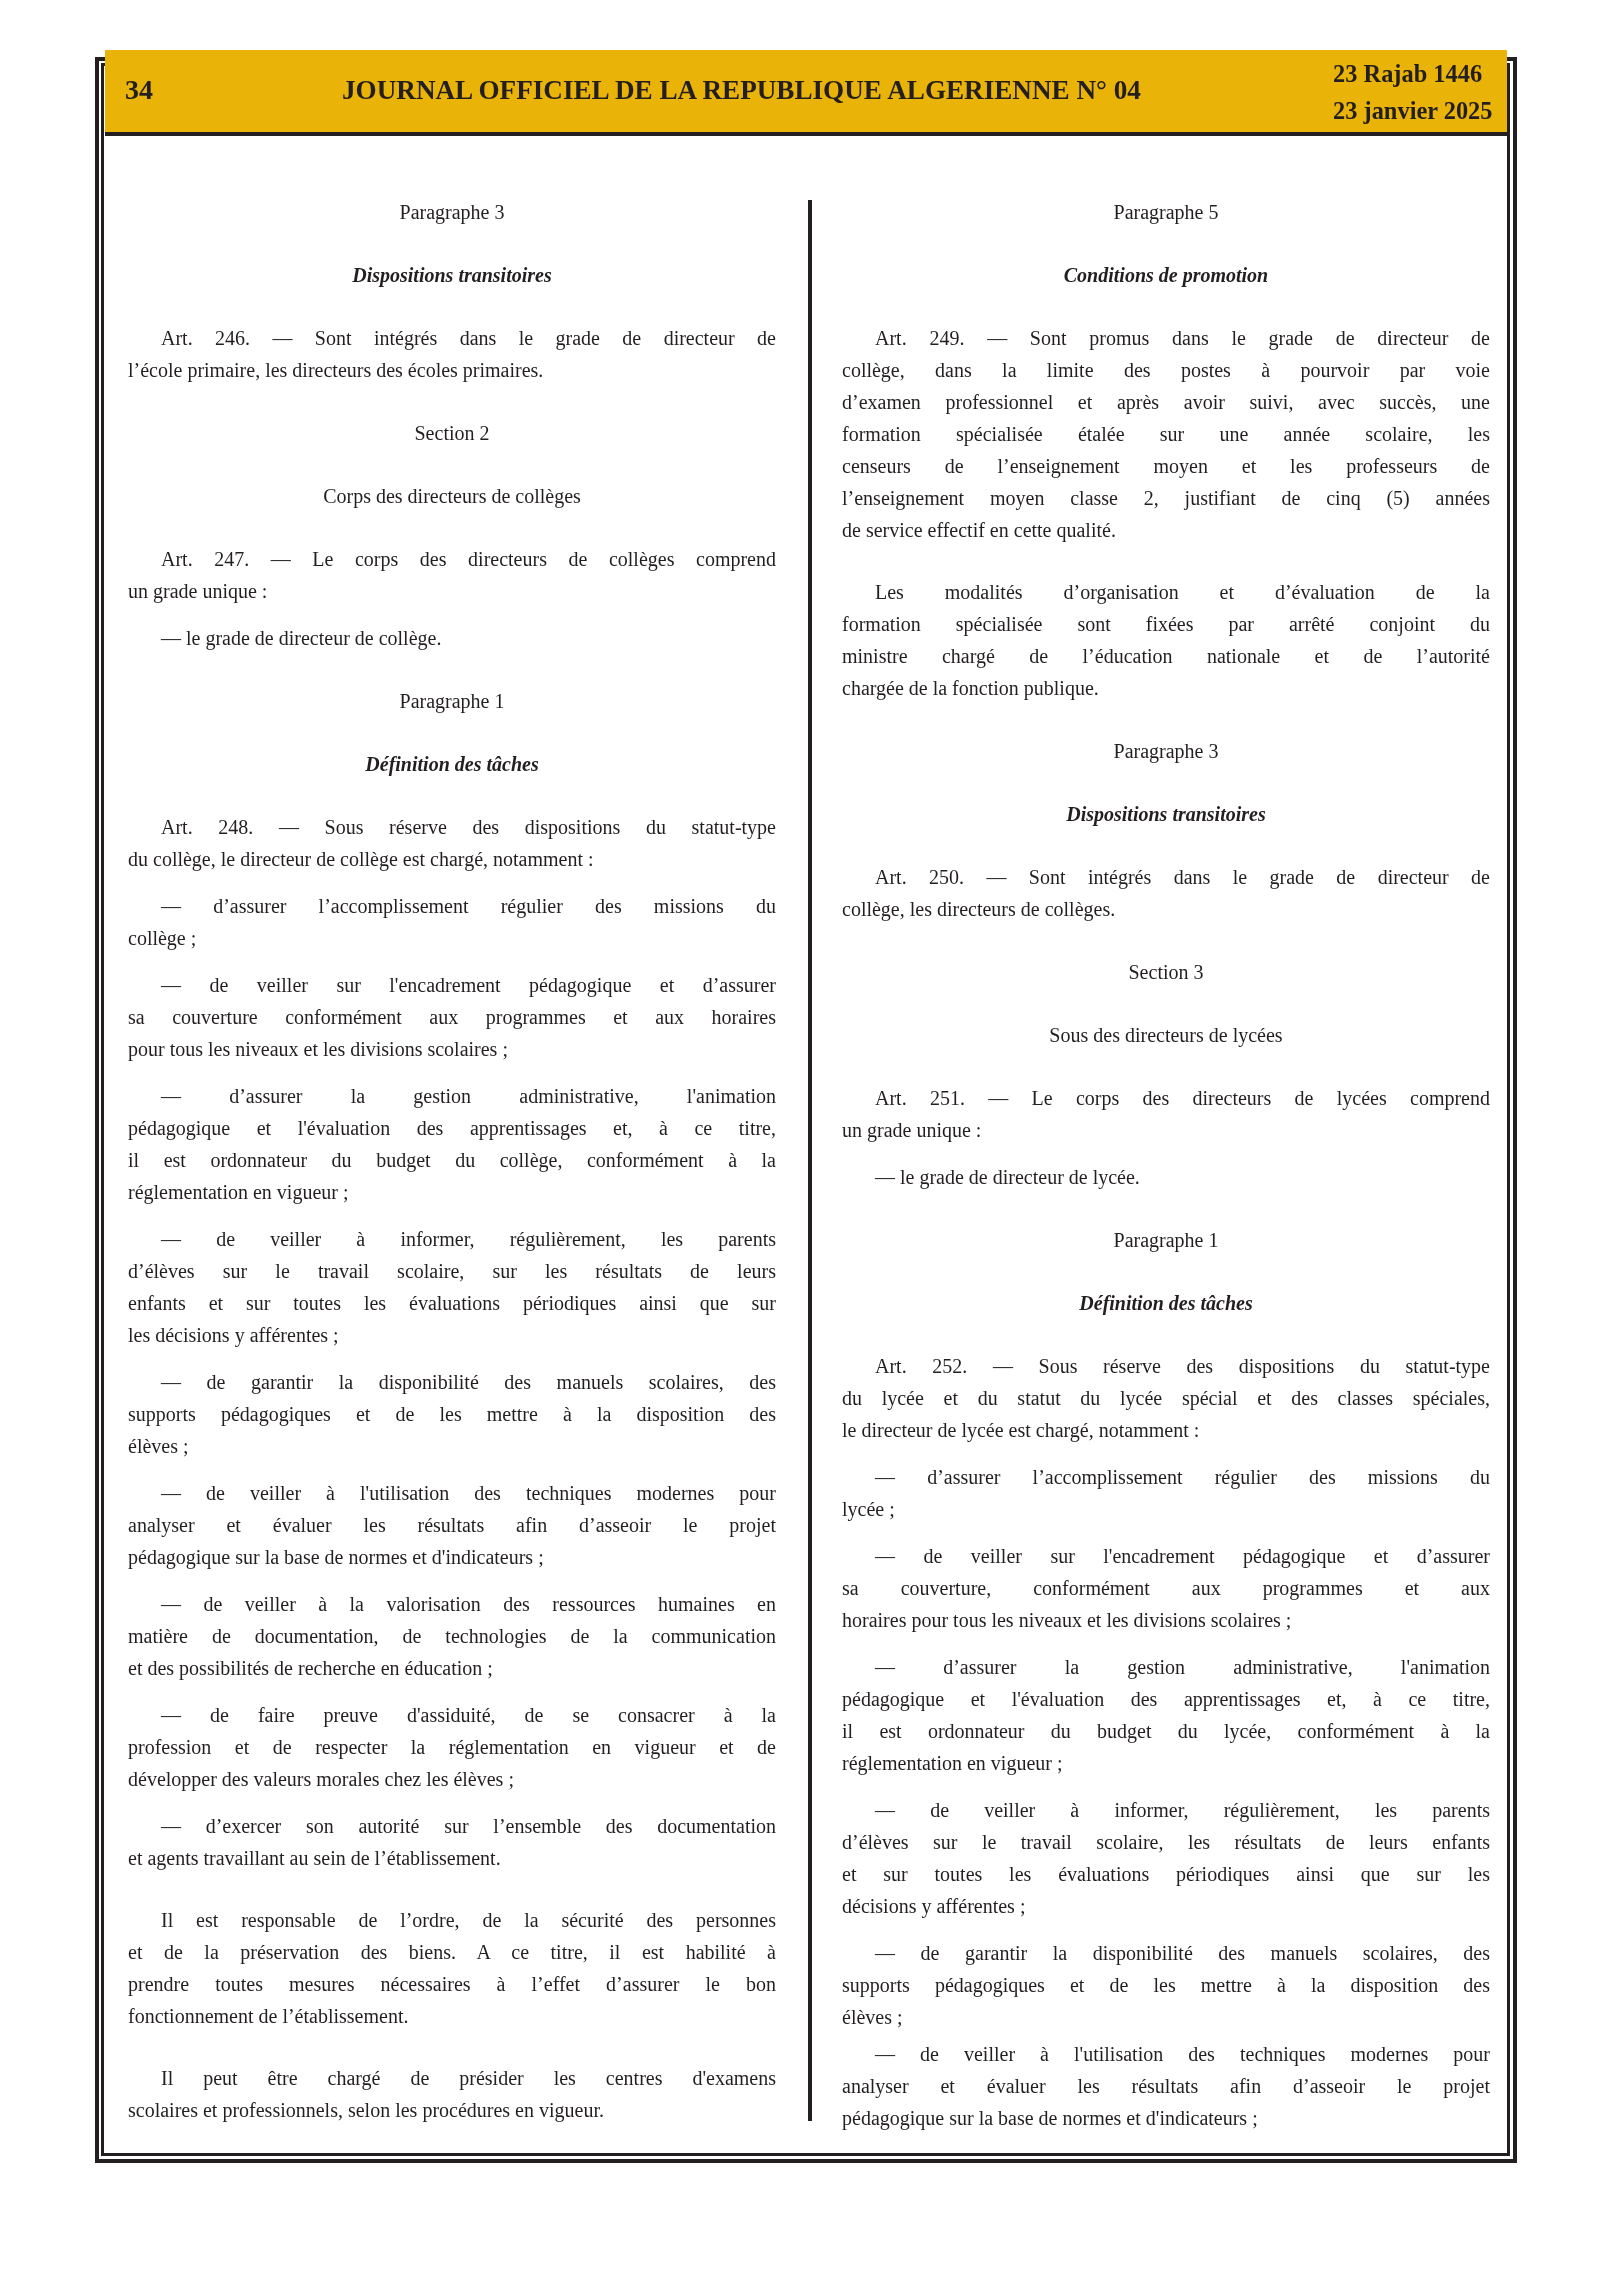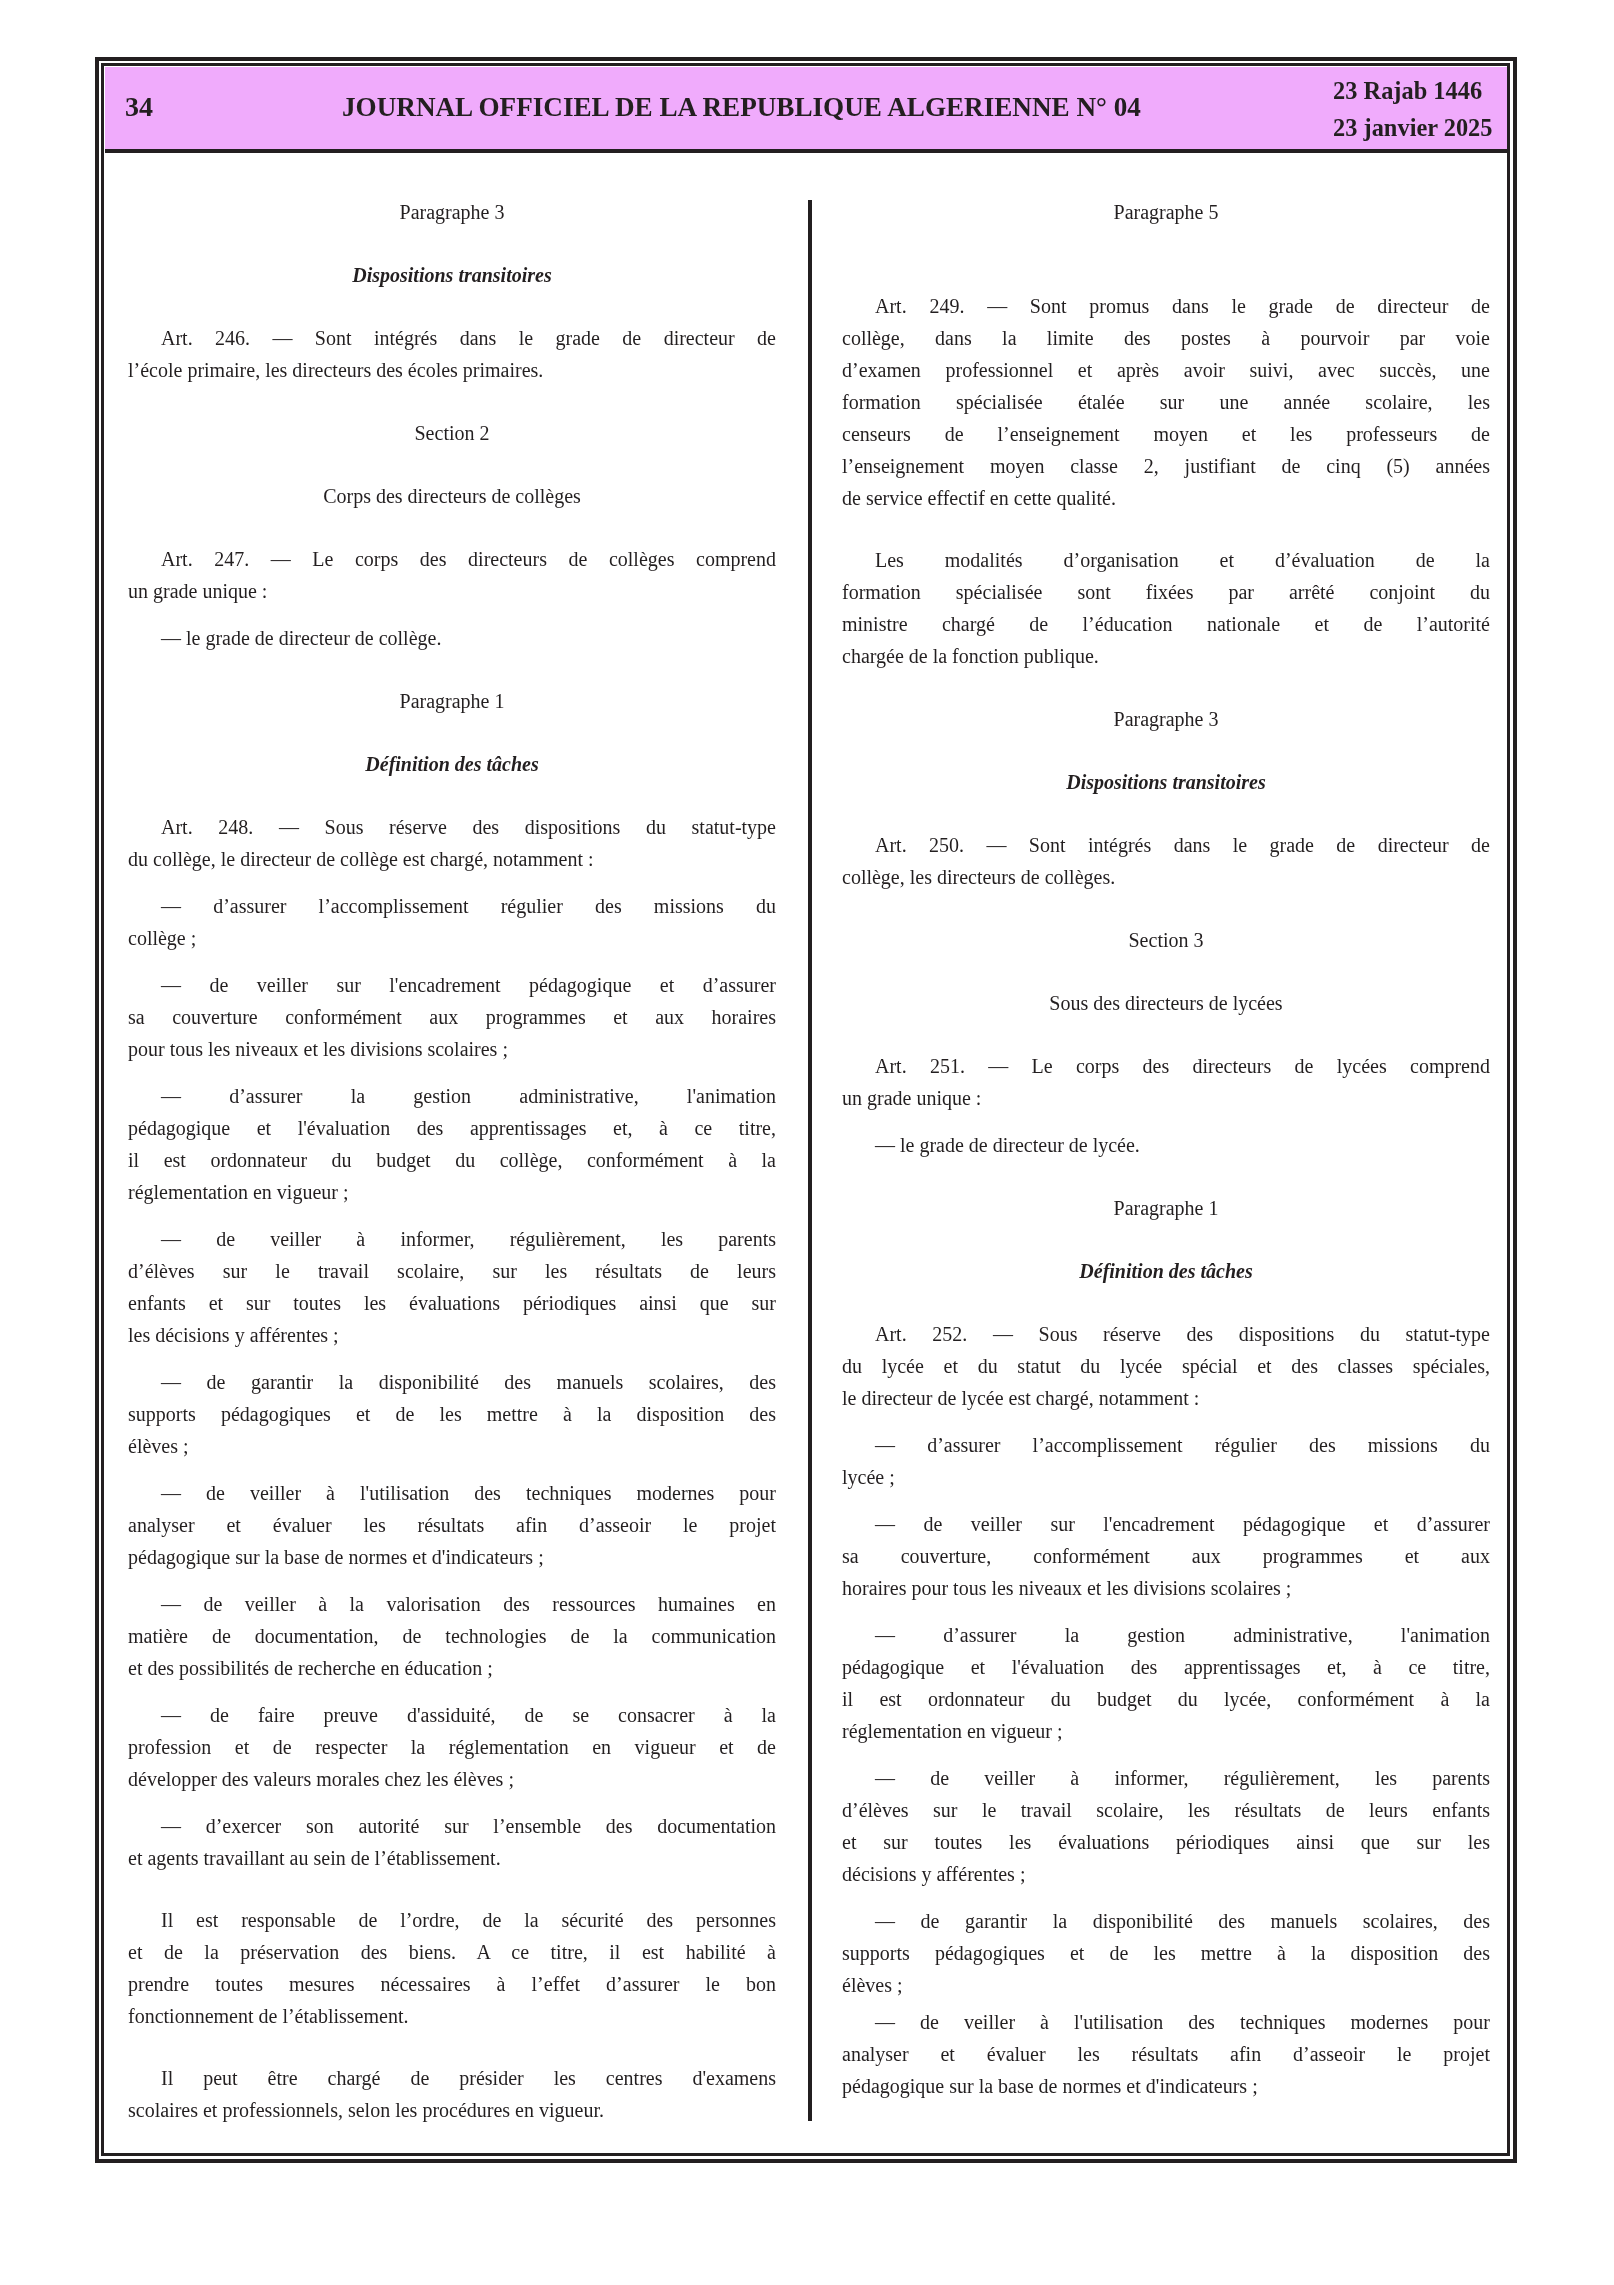--- a/index.html
+++ b/index.html
@@ -1,19 +1,19 @@
 <!DOCTYPE html>
 <html style="font-size:14.5px"><head>
 <meta charset="utf-8">
 <style>
   html, body { margin: 0; padding: 0; background: #ffffff; }
   body { width: 1615px; height: 2285px; position: relative; overflow: hidden; font-family: "Liberation Serif", serif; color: #231f20; }
   .frame-outer { position: absolute; left: 95px; top: 57px; width: 1422px; height: 2106px; border: 4.5px solid #231f20; box-sizing: border-box; }
   .frame-inner { position: absolute; left: 101px; top: 63px; width: 1409px; height: 2093px; border: 3.6px solid #231f20; box-sizing: border-box; }
-  .header { position: absolute; left: 105px; top: 67px; width: 1402px; height: 82px; background: #f0abfc; border-bottom: 4.5px solid #231f20; box-sizing: content-box; }
+  .header { position: absolute; left: 105px; top: 50px; width: 1402px; height: 82px; background: #eab308; border-bottom: 4.5px solid #231f20; box-sizing: content-box; }
   .hdr-page { position: absolute; left: 20px; top: 22.6px; font-weight: bold; font-size: 28px; line-height: 33px; }
   .hdr-title { position: absolute; left: 237px; top: 22.6px; width: 800px; font-weight: bold; font-size: 28px; line-height: 33px; white-space: nowrap; transform-origin: left top; }
   .hdr-dates { position: absolute; right: 14.5px; top: 0px; text-align: left; font-weight: bold; font-size: 24.4px; line-height: 37px; padding-top: 4.5px; }
   .divider { position: absolute; left: 808px; top: 200px; width: 3.6px; height: 1921px; background: #231f20; }
   .col { position: absolute; top: 196px; width: 648px; font-size: 20px; }
   .col-left { left: 128px; }
   .col-right { left: 842px; }
   .blk { margin: 0; }
   .ln { height: 32px; line-height: 32px; white-space: nowrap; text-align: left; transform-origin: left top; }
   .ln.j { text-align: justify; text-align-last: justify; }
@@ -137,20 +137,21 @@
     </div>
     <div class="sp-l"></div>
     <div class="blk">
       <div class="ln j first" style="">Il peut être chargé de présider les centres d'examens</div>
       <div class="ln" style="">scolaires et professionnels, selon les procédures en vigueur.</div>
     </div>
   </div>
 <div class="col col-right">
     <div class="h " style="">Paragraphe 5</div>
     <div class="sp-h"></div>
+    <div class="h italic" style="">Conditions de promotion</div>
     <div class="sp-h"></div>
     <div class="blk">
       <div class="ln j first" style="">Art. 249. — Sont promus dans le grade de directeur de</div>
       <div class="ln j" style="">collège, dans la limite des postes à pourvoir par voie</div>
       <div class="ln j" style="">d’examen professionnel et après avoir suivi, avec succès, une</div>
       <div class="ln j" style="">formation spécialisée étalée sur une année scolaire, les</div>
       <div class="ln j" style="">censeurs de l’enseignement moyen et les professeurs de</div>
       <div class="ln j" style="">l’enseignement moyen classe 2, justifiant de cinq (5) années</div>
       <div class="ln" style="">de service effectif en cette qualité.</div>
     </div>

